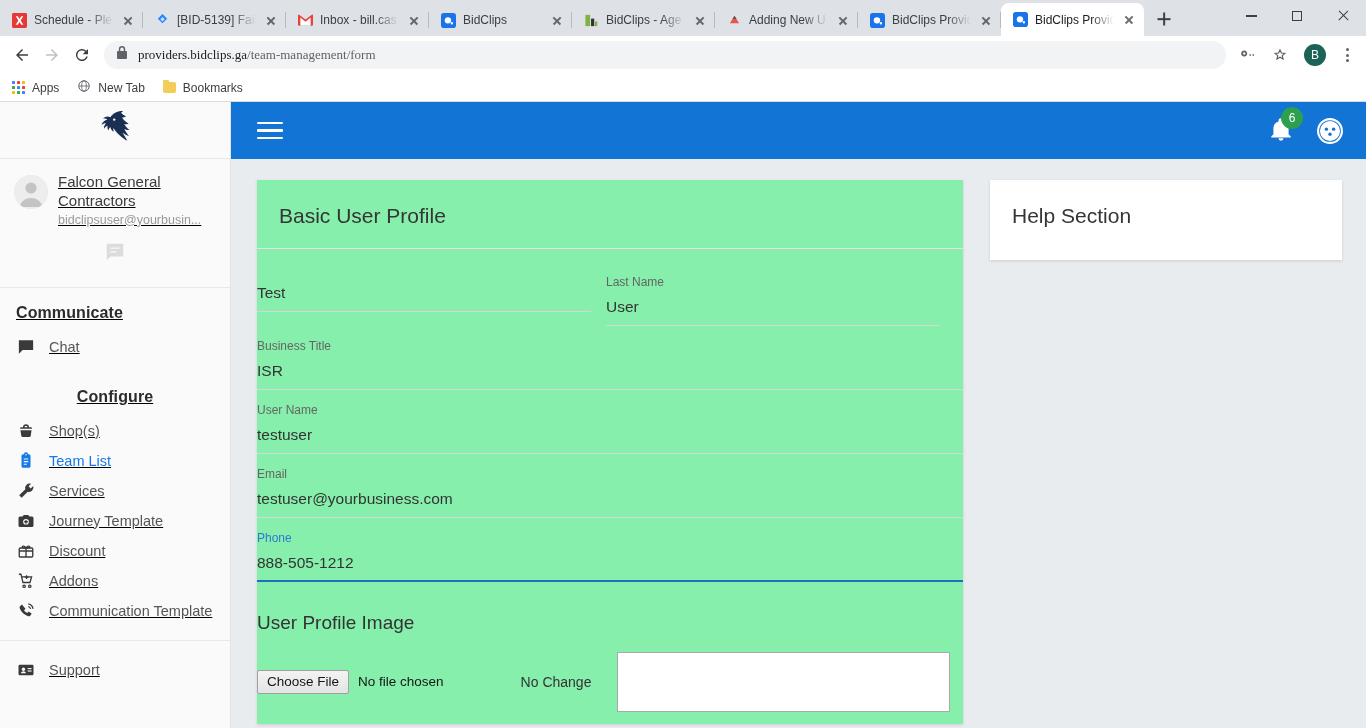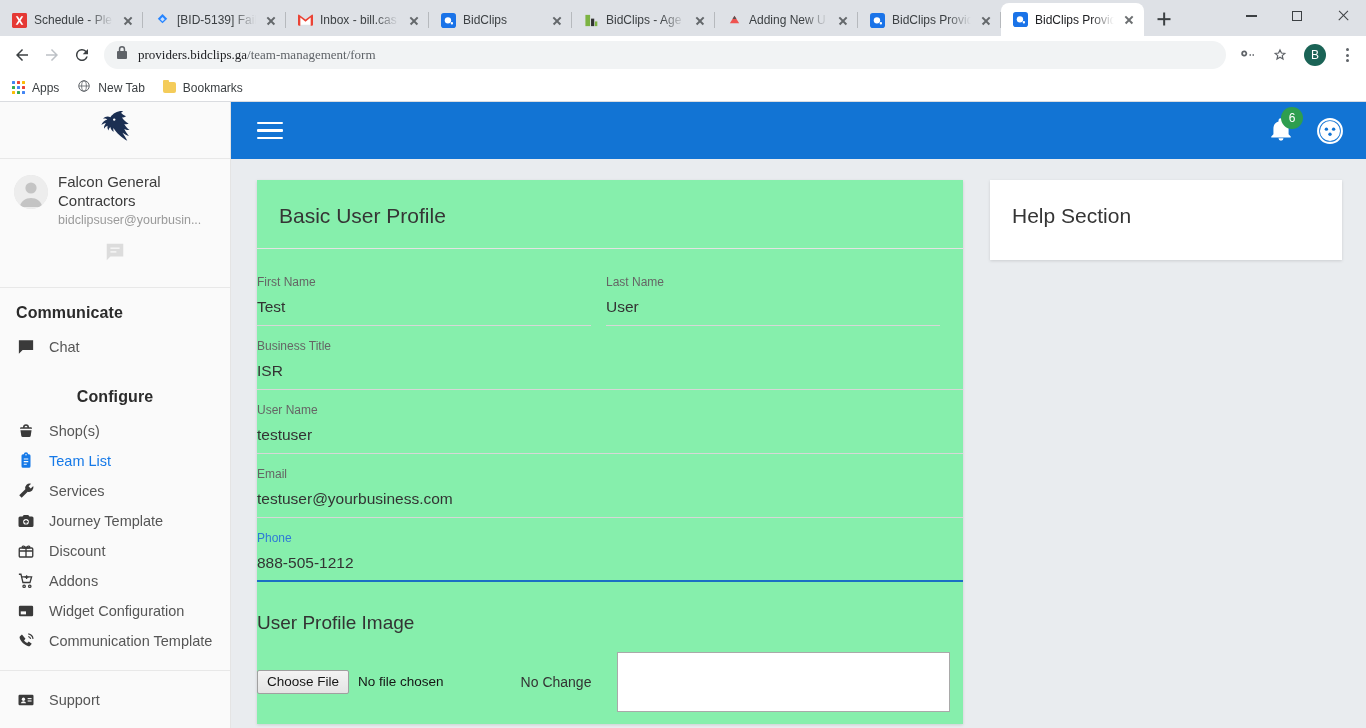--- a/index.html
+++ b/index.html
@@ -102,21 +102,21 @@
   .bm-apps { display:grid; grid-template-columns:repeat(3,3px); grid-template-rows:repeat(3,3px); gap:2px; }
   .bm-apps i { width:3px; height:3px; border-radius:.5px; display:block; }
   .bm-folder { width:13px; height:11px; background:#f4cc5a; border-radius:1px 2px 2px 2px; position:relative; }
   .bm-folder::before { content:""; position:absolute; left:0; top:-2px; width:6px; height:3px; background:#f4cc5a; border-radius:1px 1px 0 0;}
 
   
   .app { flex:1; display:flex; min-height:0; background:#ffffff; }
 
   .sidebar {
     width:231px; flex:none; background:#fafafa; border-right:1px solid #e4e4e4;
-    display:flex; flex-direction:column; overflow:hidden;
+    display:flex; flex-direction:column; overflow:hidden;text-decoration:underline;
   }
   .side-logo {
     height:57px; display:flex; align-items:center; justify-content:center;
     border-bottom:1px solid #e8e8e8;
   }
   .profile-block { padding:14px 0 4px 0; border-bottom:1px solid #e8e8e8; }
   .profile-row { display:flex; gap:10px; padding:0 14px; }
   .avatar-big {
     width:34px; height:34px; border-radius:50%; background:#e6e6e6; flex:none;
     margin-top:2px; overflow:hidden; position:relative;
@@ -501,29 +501,20 @@
             <svg width="18" height="18" viewBox="0 0 24 24" fill="none" stroke="#3a3a3a" stroke-width="1.7">
                 <path d="M2.5 3h2.8l2.6 11h9.4l2.2-7.6H6.4"></path>
                 <circle cx="9.5" cy="19" r="1.6"></circle>
                 <circle cx="17" cy="19" r="1.6"></circle>
                 <path d="M12.8 4.2v5.2M10.2 6.8h5.2"></path>
               </svg>
           </span>
           <span>Addons</span>
         </div>
 
-        <div class="side-item">
-          <span class="ico">
-            <svg width="18" height="18" viewBox="0 0 24 24" fill="#3a3a3a">
-                <rect x="2.5" y="5" width="19" height="14" rx="1.6"></rect>
-                <rect x="5" y="12.5" width="7" height="4" fill="#fafafa"></rect>
-              </svg>
-          </span>
-          <span>Widget Configuration</span>
-        </div>
 
         <div class="side-item">
           <span class="ico">
             <svg width="18" height="18" viewBox="0 0 24 24" fill="#3a3a3a">
                 <path d="M6.6 3.2L4 5.8c-.7.8-.7 2 0 3.6 1.1 2.4 2.8 4.6 5 6.4 2 1.6 4.2 2.8 6 3.1 1.2.2 2-.1 2.5-.7l2.2-2.5-4.1-3-2 2c-1.6-.9-3-2-4.2-3.5L11.3 9z"></path>
                 <path d="M15 2.6a7.8 7.8 0 0 1 6.4 6.5" fill="none" stroke="#3a3a3a" stroke-width="1.6"></path>
                 <path d="M15 6a4.4 4.4 0 0 1 3.2 3.2" fill="none" stroke="#3a3a3a" stroke-width="1.6"></path>
               </svg>
           </span>
           <span>Communication Template</span>
@@ -582,21 +573,20 @@
         <div class="card-left">
           <div class="card-pad">
             <div class="card-title">Basic User Profile</div>
           </div>
           <div class="hr"></div>
 
           <div class="card-pad form">
 
             <div class="row">
               <div class="field half">
-                <div class="flabel">First Name</div>
                 <div class="fvalue">Test</div>
               </div>
               <div class="field half">
                 <div class="flabel">Last Name</div>
                 <div class="fvalue">User</div>
               </div>
             </div>
 
             <div class="row">
               <div class="field">

